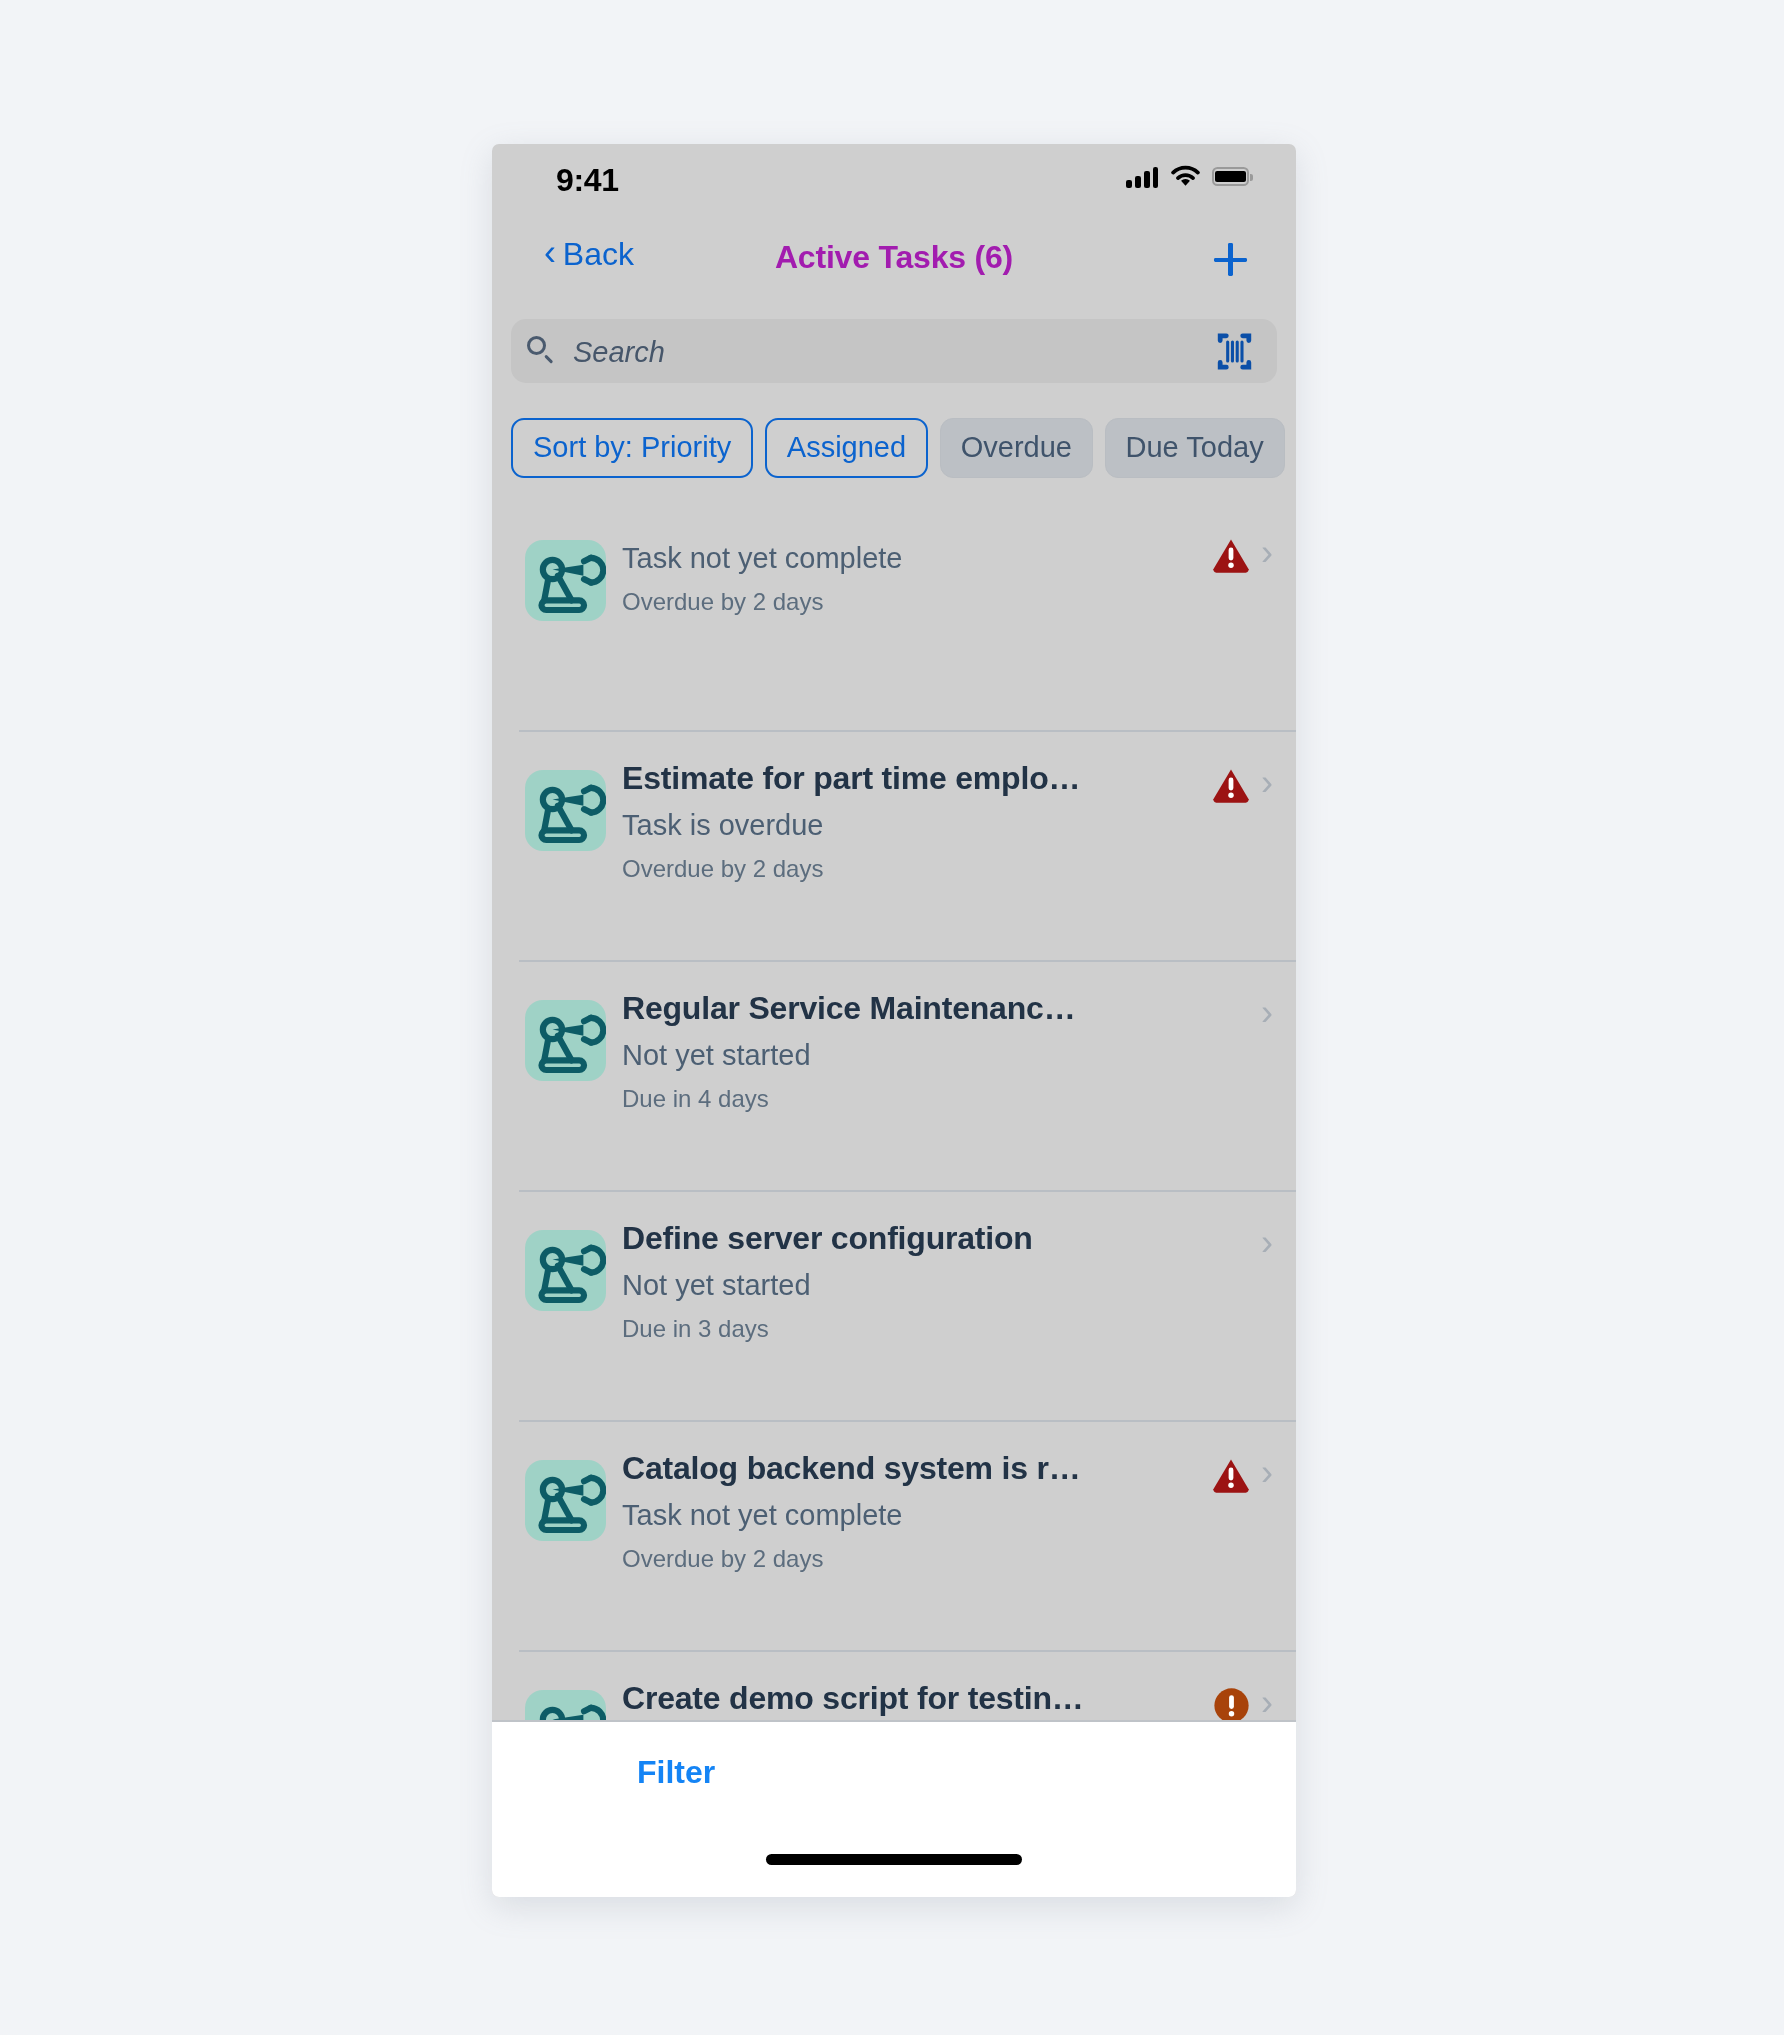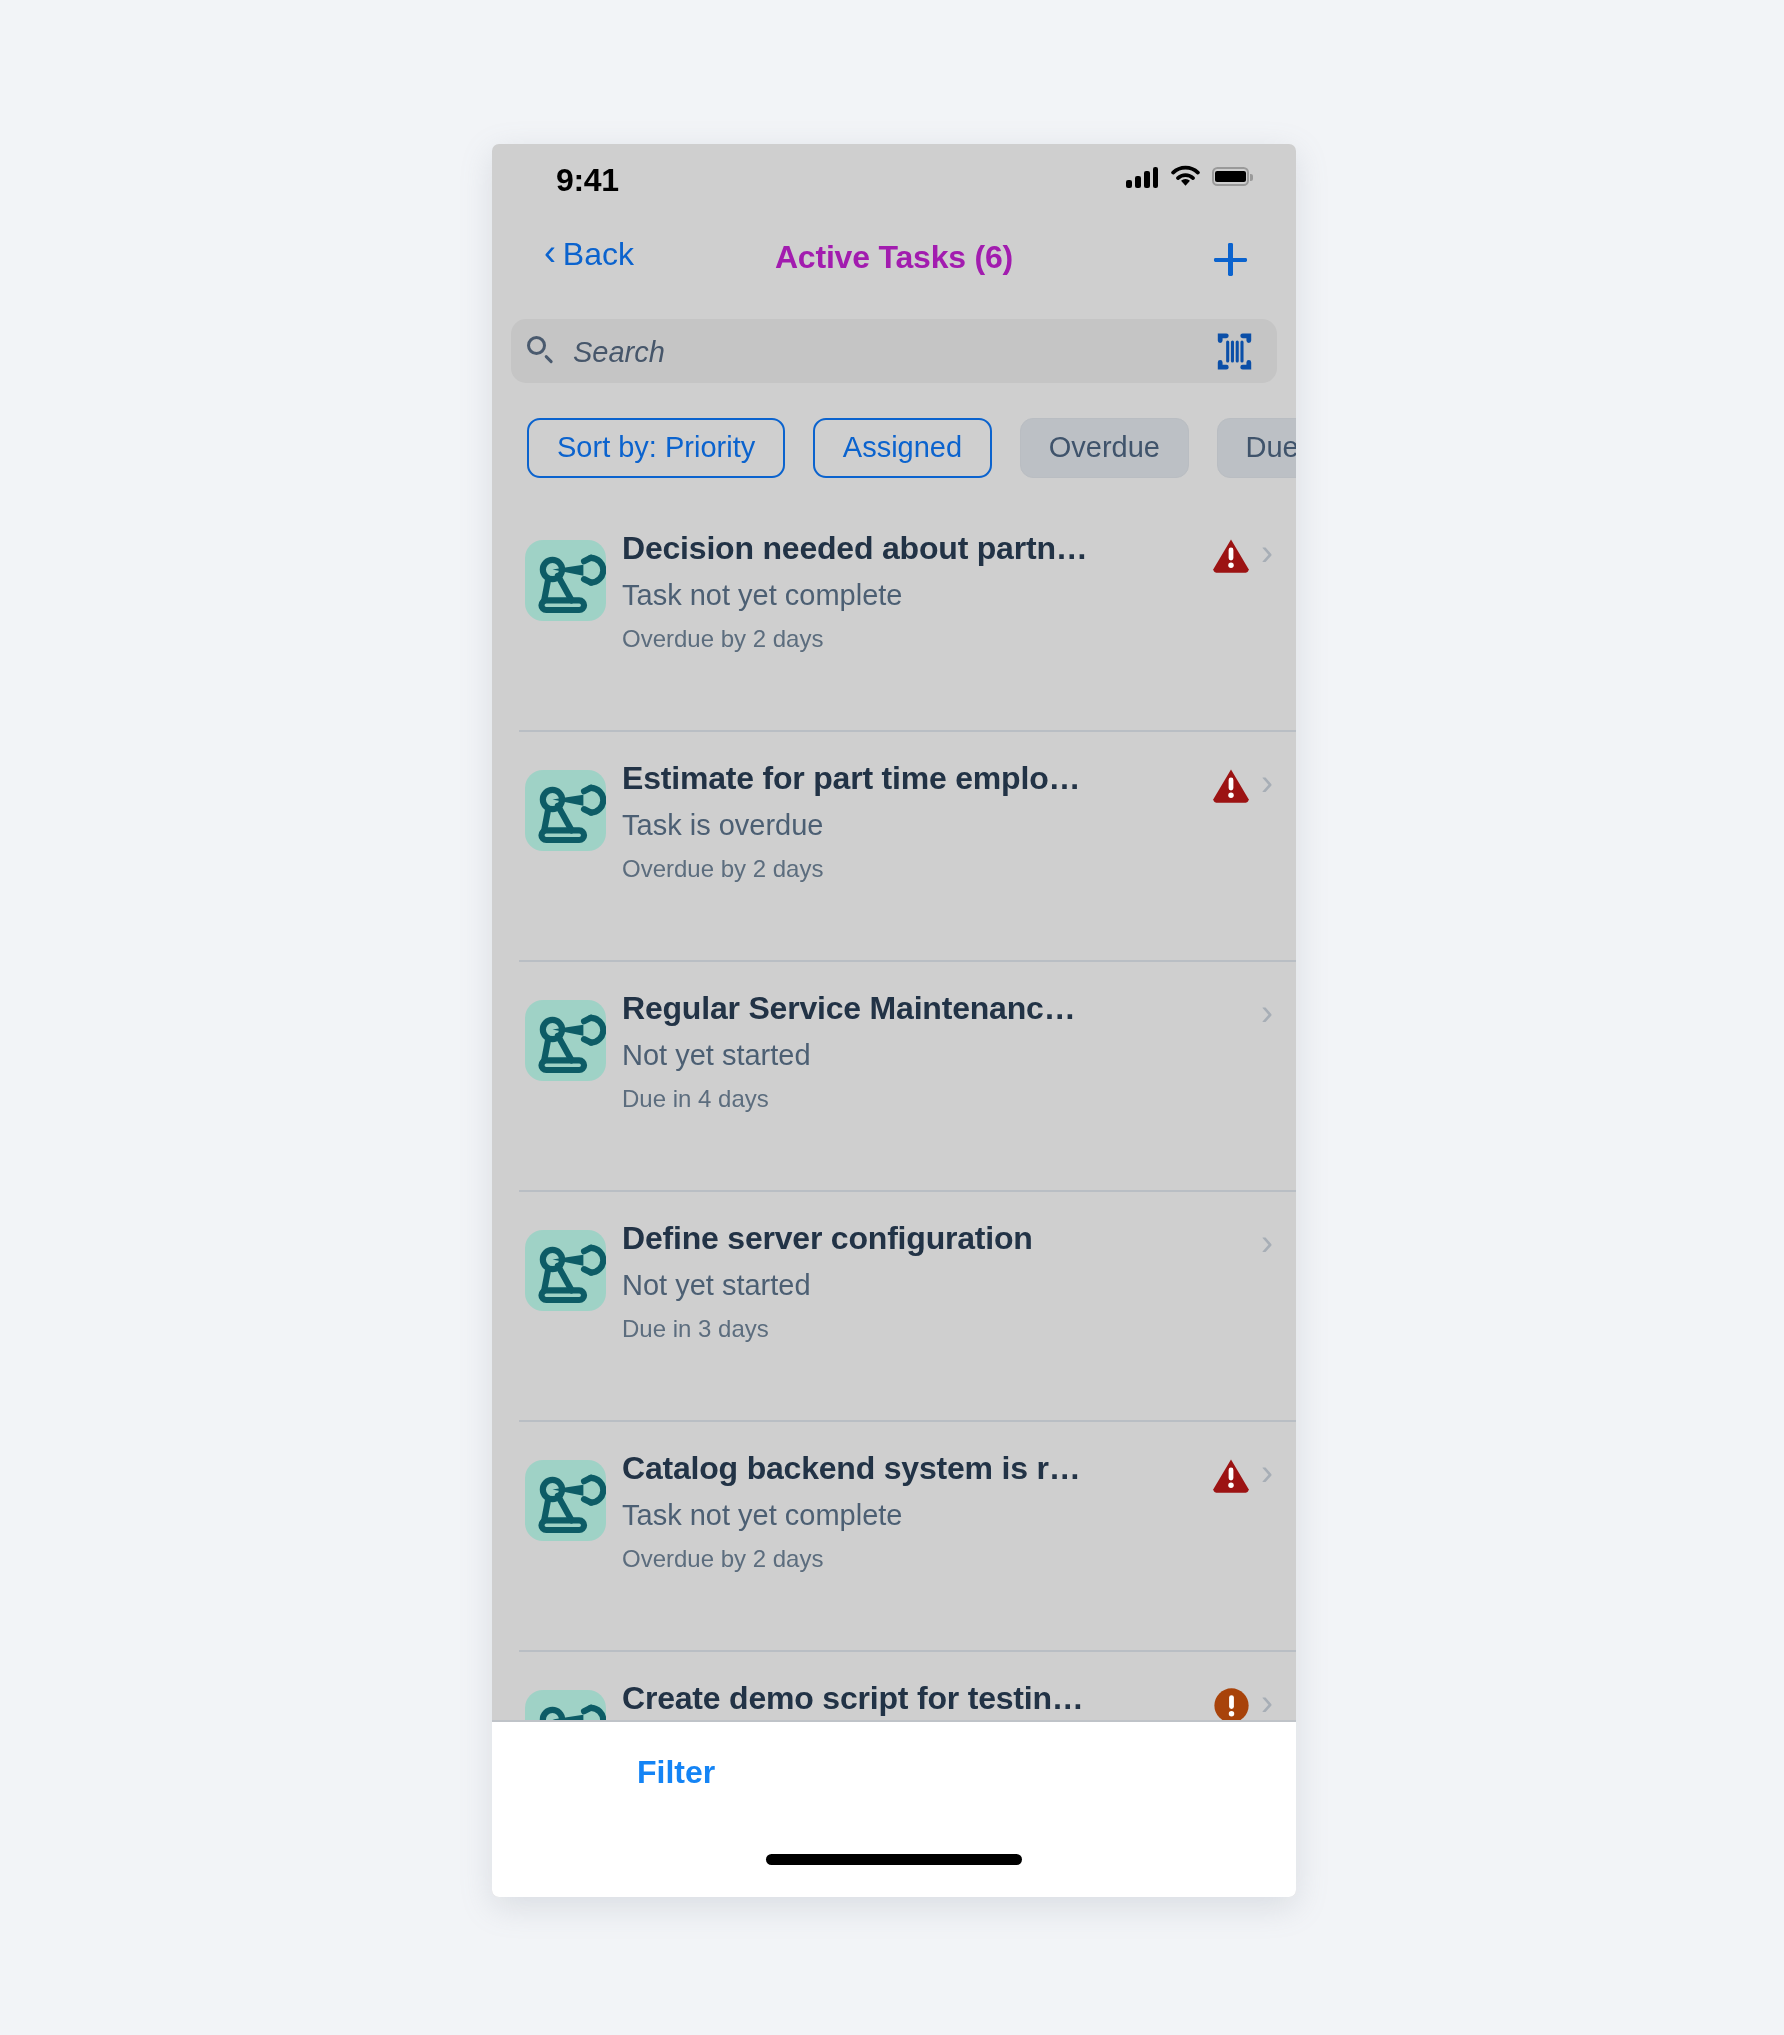--- a/index.html
+++ b/index.html
@@ -182,26 +182,25 @@
     position: absolute;
     left: 19px; top: 6.8px;
     display: flex;
     gap: 11.6px;
     white-space: nowrap;
   }
   .chip {
     height: 60px;
     display: flex;
     align-items: center;
-    padding: 0 28px;
+    padding: 0 20px;
     border-radius: 13px;
     font-size: 29px;
     box-sizing: border-box;
     cursor: pointer;
-    margin-left: 16px;
   }
   .chip.active {
     border: 2.7px solid #0b63ce;
     color: #0b63ce;
     background: transparent;
   }
   .chip.inactive {
     border: 1.4px solid #b9bdc2;
     background: #bcc0c5;
     color: #3f536b;
@@ -383,21 +382,20 @@
             <circle cx="40" cy="43" r="14"></circle>
             <path d="M40 43 L85 36 L85 52 Z" fill="#0d5c66" stroke="none"></path>
             <path d="M86 31 l10 -5 M86 57 l10 5"></path>
             <path d="M96 26 a16 16 0 1 1 0 36"></path>
             <path d="M34 56 L28 88 M48 52 L68 88"></path>
             <rect x="24" y="88" width="62" height="14" rx="7"></rect>
           </g>
         </svg>
       </div>
       <div class="task-text">
-        <div class="task-title">Decision needed about partn…</div>
         <div class="task-status">Task not yet complete</div>
         <div class="task-due">Overdue by 2 days</div>
       </div>
       <div class="task-right">
         <span class="alert-slot">
           <svg width="38" height="36" viewBox="0 0 56 52">
             <path d="M28 3 L54 47 a5 5 0 0 1 -4.3 5 H6.3 A5 5 0 0 1 2 47 Z" fill="#9c1313"></path>
             <rect x="24.5" y="15" width="7" height="19" rx="3.5" fill="#fff"></rect>
             <circle cx="28" cy="41" r="4" fill="#fff"></circle>
           </svg>

